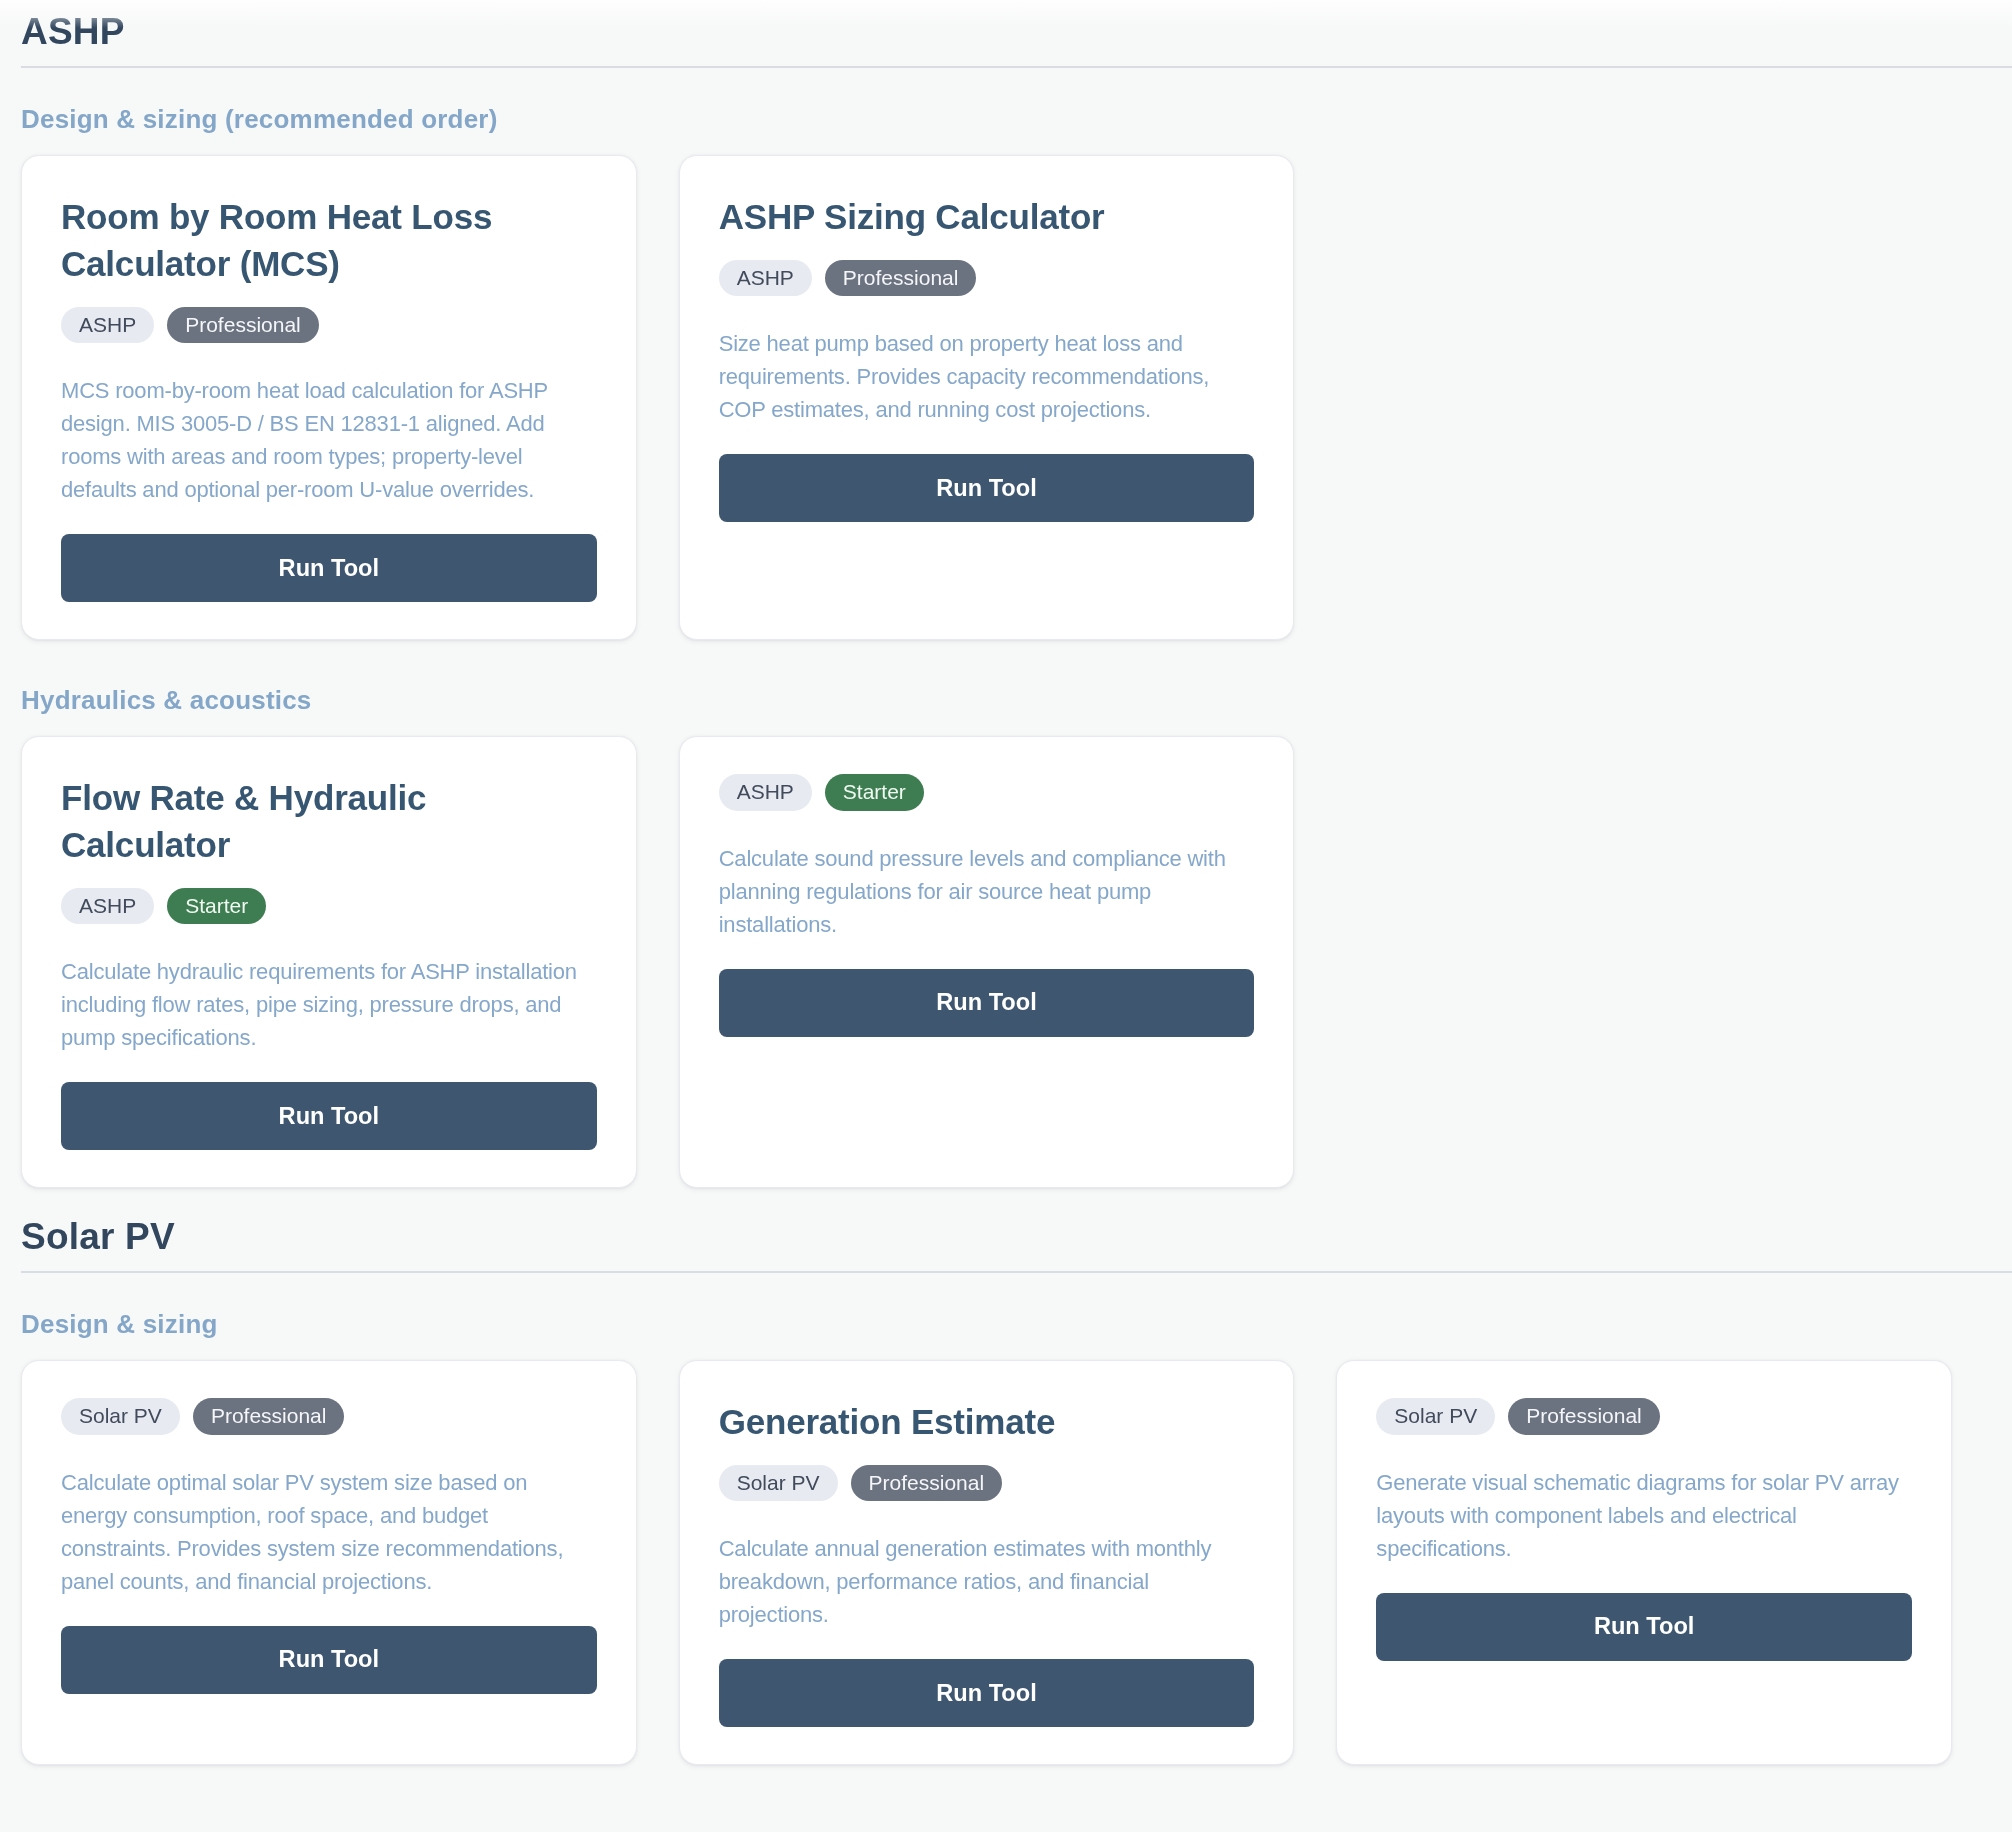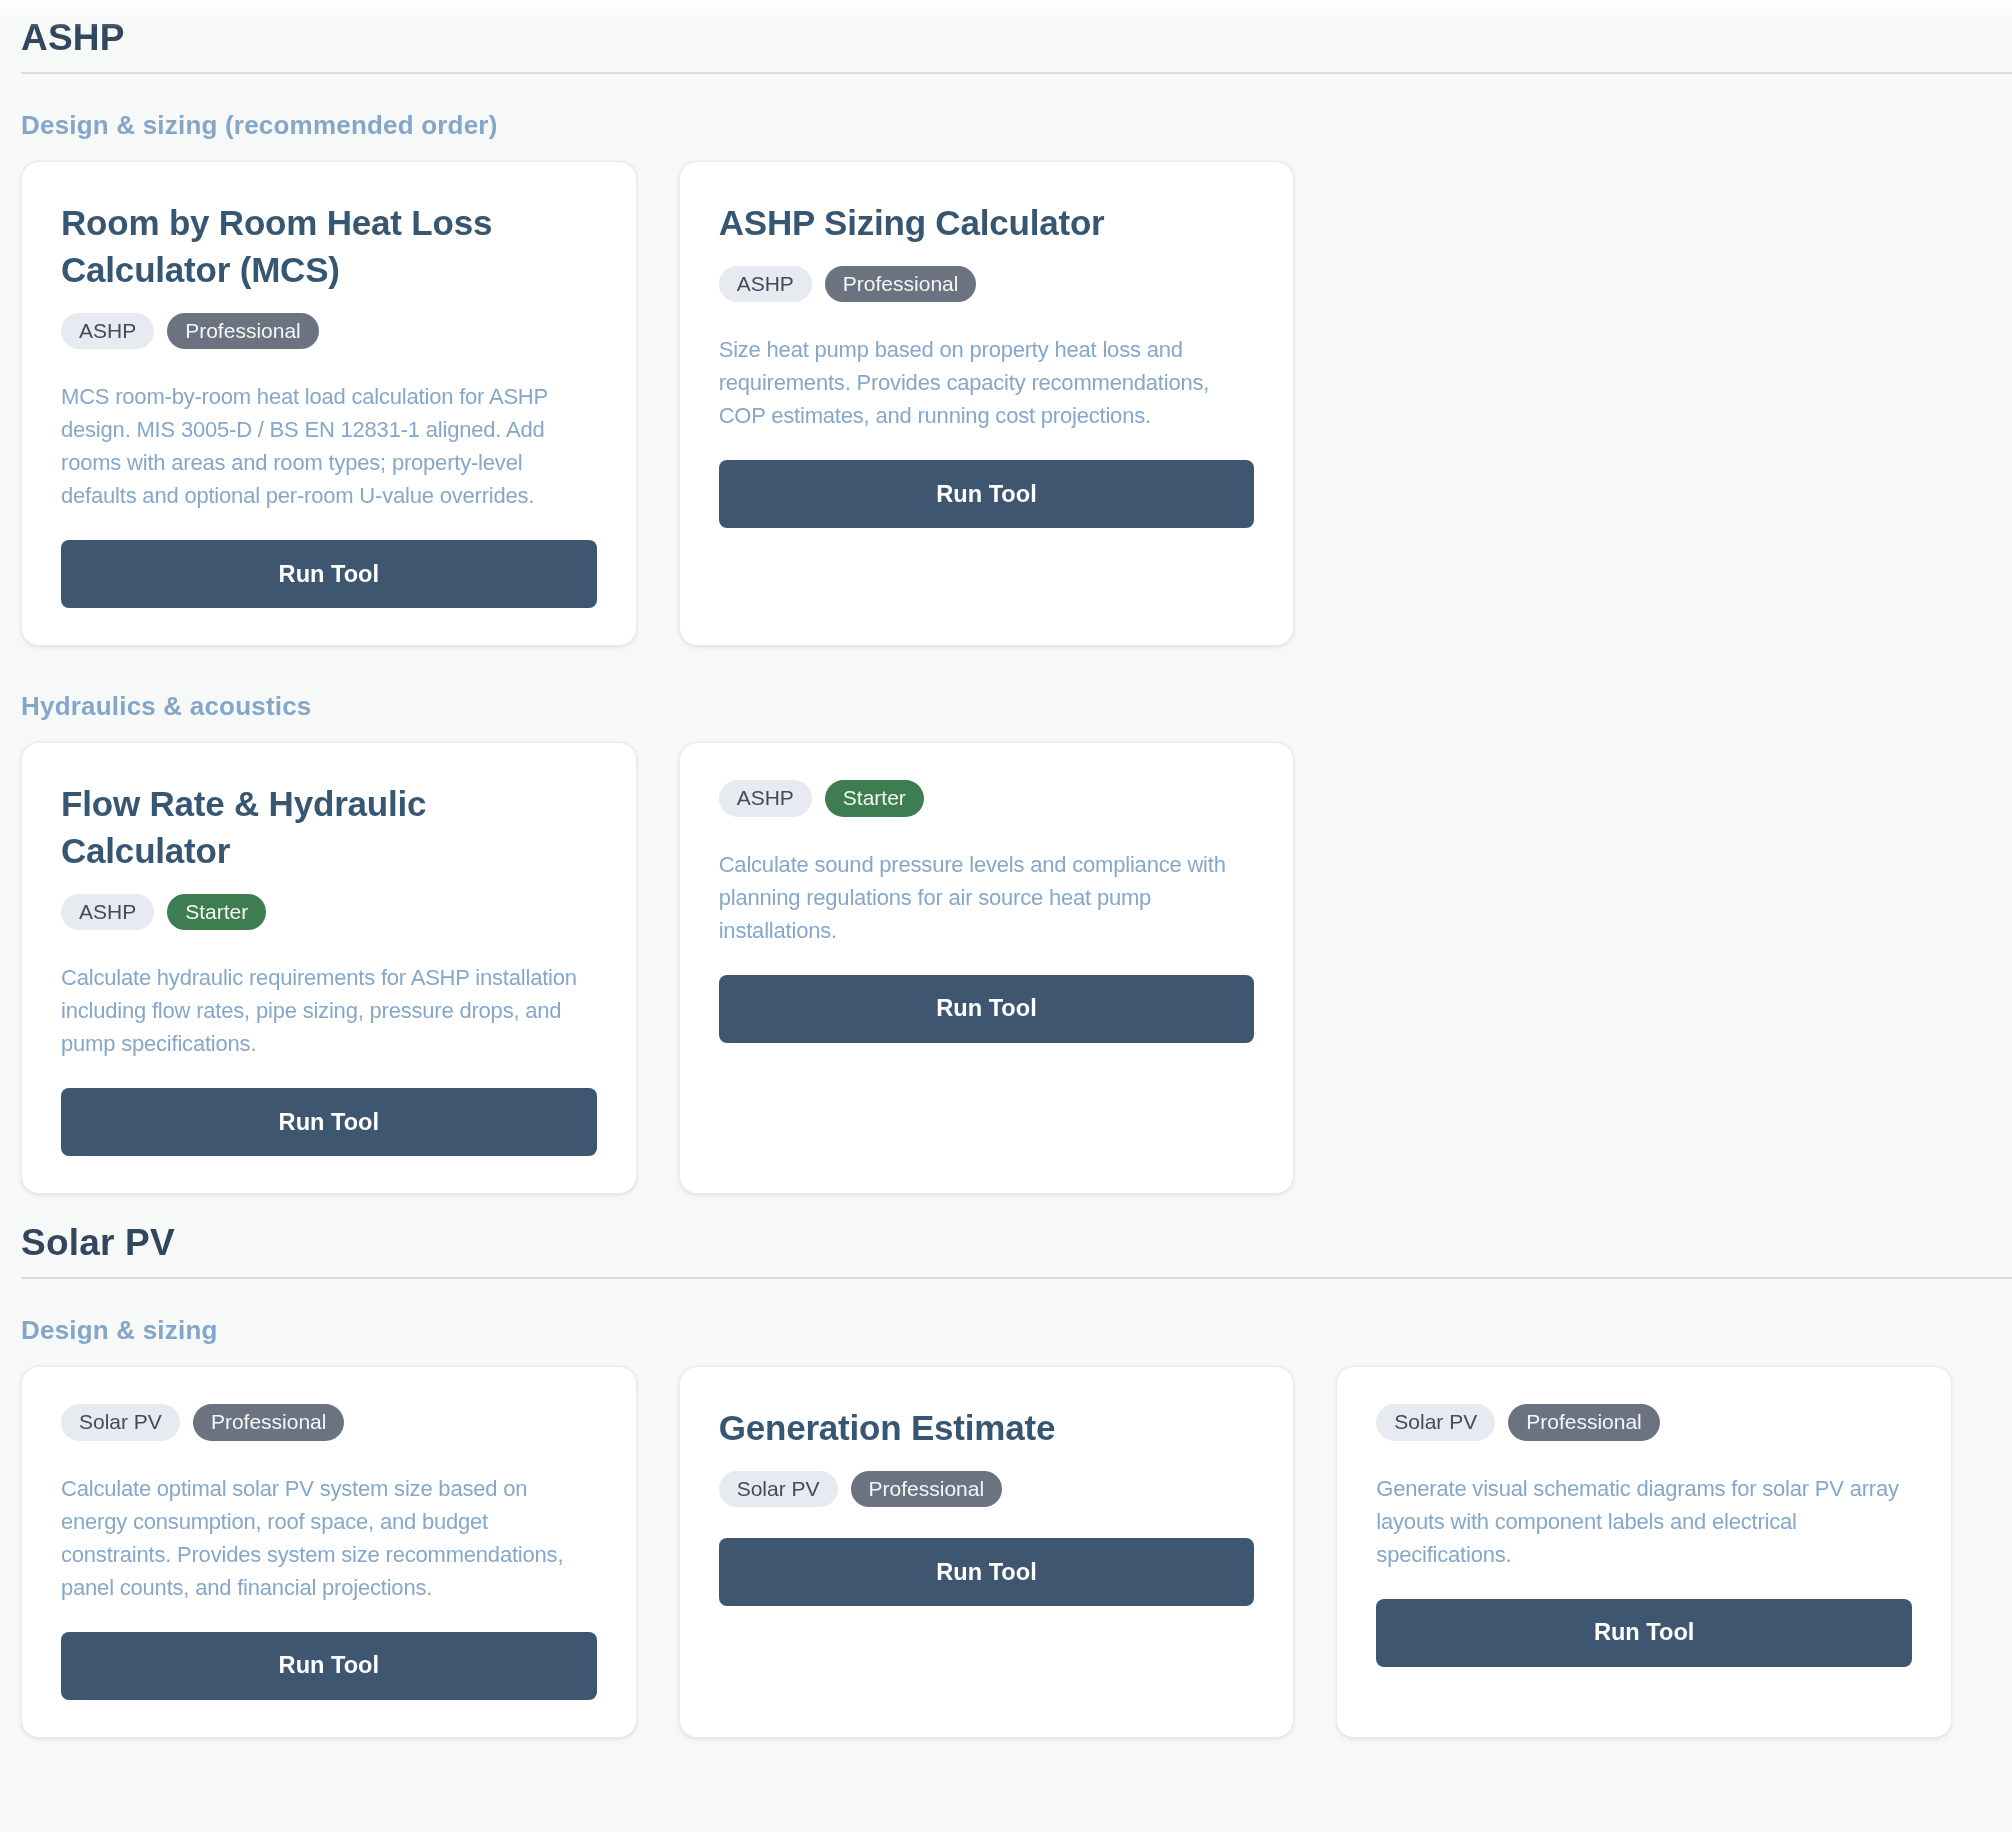--- a/index.html
+++ b/index.html
@@ -13,21 +13,21 @@
     font-family: "Liberation Sans", sans-serif;
     -webkit-font-smoothing: antialiased;
   }
   .top-sheen {
     position: absolute;
     top: 0; left: 0; right: 0;
     height: 28px;
     background: linear-gradient(#fefefe, rgba(248,248,248,0));
     pointer-events: none;
   }
-  .page { padding: 17px 0 0 21px; }
+  .page { padding: 11px 0 0 21px; }
 
   .section { margin: 0; }
   .section + .section { margin-top: 28px; }
 
   .section-title {
     font-size: 37px;
     font-weight: 700;
     color: #32475e;
     letter-spacing: 0.2px;
     margin: 0;
@@ -192,20 +192,21 @@
           <p class="tool-desc">Calculate optimal solar PV system size based on energy consumption, roof space, and budget constraints. Provides system size recommendations, panel counts, and financial projections.</p>
           <button class="run-btn">Run Tool</button>
         </article>
 
         <article class="card">
           <h3 class="tool-title">Generation Estimate</h3>
           <div class="badge-row">
             <span class="badge badge-muted">Solar PV</span>
             <span class="badge badge-dark">Professional</span>
           </div>
+          <p class="tool-desc">Calculate annual generation estimates with monthly breakdown, performance ratios, and financial projections.</p>
           <button class="run-btn">Run Tool</button>
         </article>
 
         <article class="card">
           <div class="badge-row">
             <span class="badge badge-muted">Solar PV</span>
             <span class="badge badge-dark">Professional</span>
           </div>
           <p class="tool-desc">Generate visual schematic diagrams for solar PV array layouts with component labels and electrical specifications.</p>
           <button class="run-btn">Run Tool</button>

